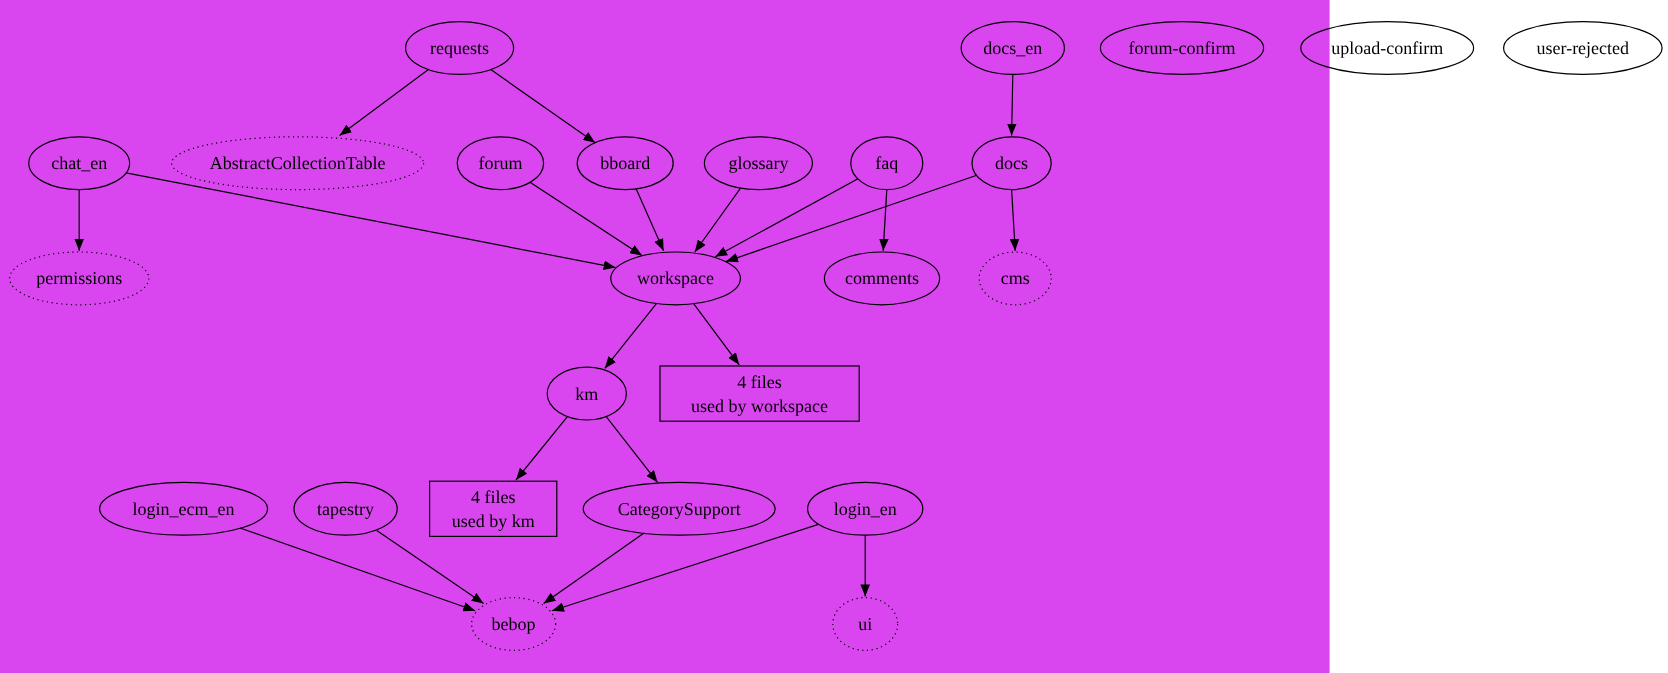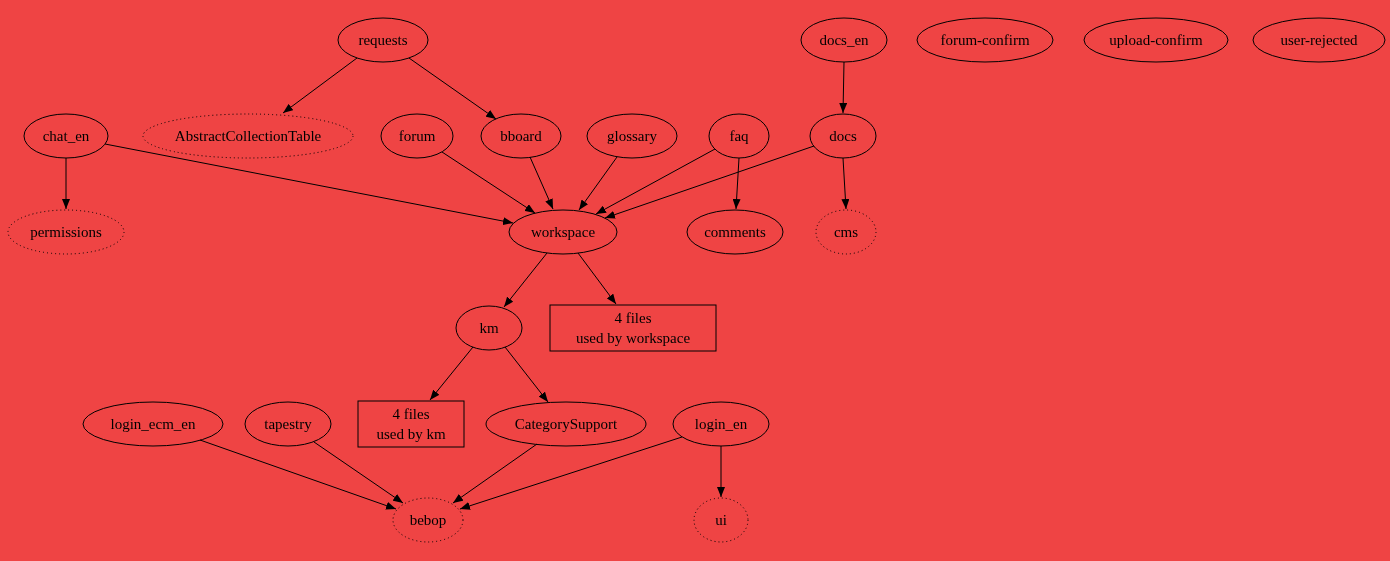--- a/index.html
+++ b/index.html
@@ -2,23 +2,23 @@
 <html><head>
 <meta charset="utf-8">
 <style>
   html, body {
     margin: 0;
     padding: 0;
     background: #ffffff;
   }
   .canvas {
     position: relative;
-    width: 1390px;
+    width: 1108px;
     height: 561px;
-    background: #ef4444;
+    background: #d946ef;
     font-family: "Liberation Serif", "DejaVu Serif", serif;
   }
   svg { display: block; }
   .node-shape {
     fill: none;
     stroke: #000000;
     stroke-width: 1;
   }
   .node-shape.dotted {
     stroke-dasharray: 1, 3;

